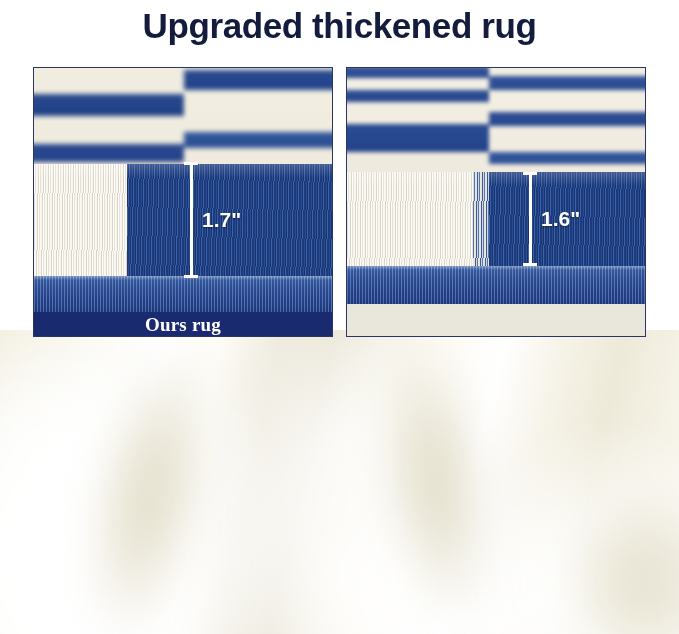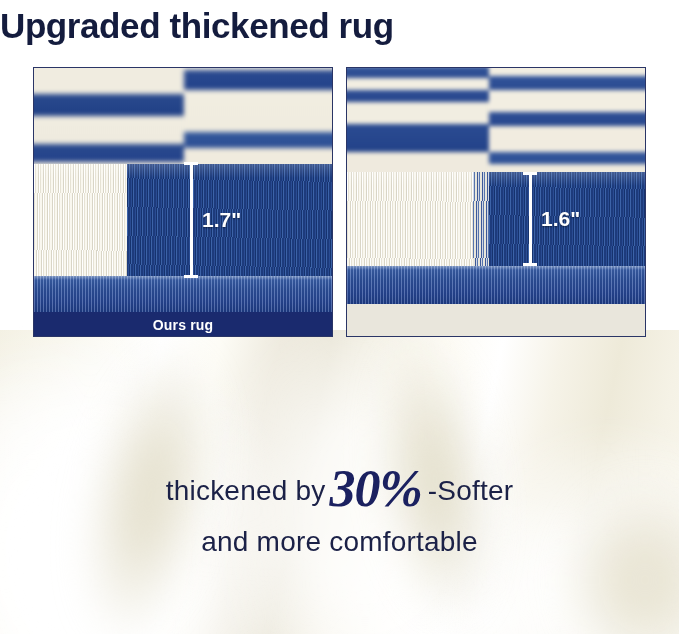--- a/index.html
+++ b/index.html
@@ -104,21 +104,21 @@
     background-position: 0 0, 2px 3px;
     pointer-events: none;
   }
 
   
   .headline {
     position: absolute;
     left: 0;
     top: 2px;
     width: 679px;
-    text-align: left;
+    text-align: center;
     font-size: 35px;
     font-weight: bold;
     letter-spacing: -0.4px;
     color: #141c3e;
     line-height: 48px;
     white-space: nowrap;
   }
 
   
   .panels {
@@ -303,24 +303,25 @@
     width: 100%;
     background: #1a2a6e;
     display: flex;
     align-items: center;
     justify-content: center;
   }
   .panel-ours .label-bar { top: 244px; height: 26px; }
   .panel-others .label-bar { top: 236px; height: 34px; }
   .label-text {
     color: #ffffff;
-    font-size: 14px;
+    font-size: 19px;
     font-weight: bold;
     letter-spacing: 0.2px;
     white-space: nowrap;
+    font-family: Liberation Serif, serif;
   }
 
   
   .measure {
     position: absolute;
     display: flex;
     align-items: center;
   }
   .measure-beam {
     position: relative;
@@ -461,20 +462,14 @@
           <div class="cap-top"></div>
           <div class="bar"></div>
           <div class="cap-bot"></div>
         </div>
         <div class="measure-value">1.6"</div>
       </div>
 
     </div>
   </div>
 
-  <div class="caption">
-    <span class="caption-line1">
-      <span>thickened by</span><span class="caption-pct">30%</span><span>-Softer</span>
-    </span>
-    <span class="caption-line2">and more comfortable</span>
-  </div>
 
 </div>
 
 </body></html>

